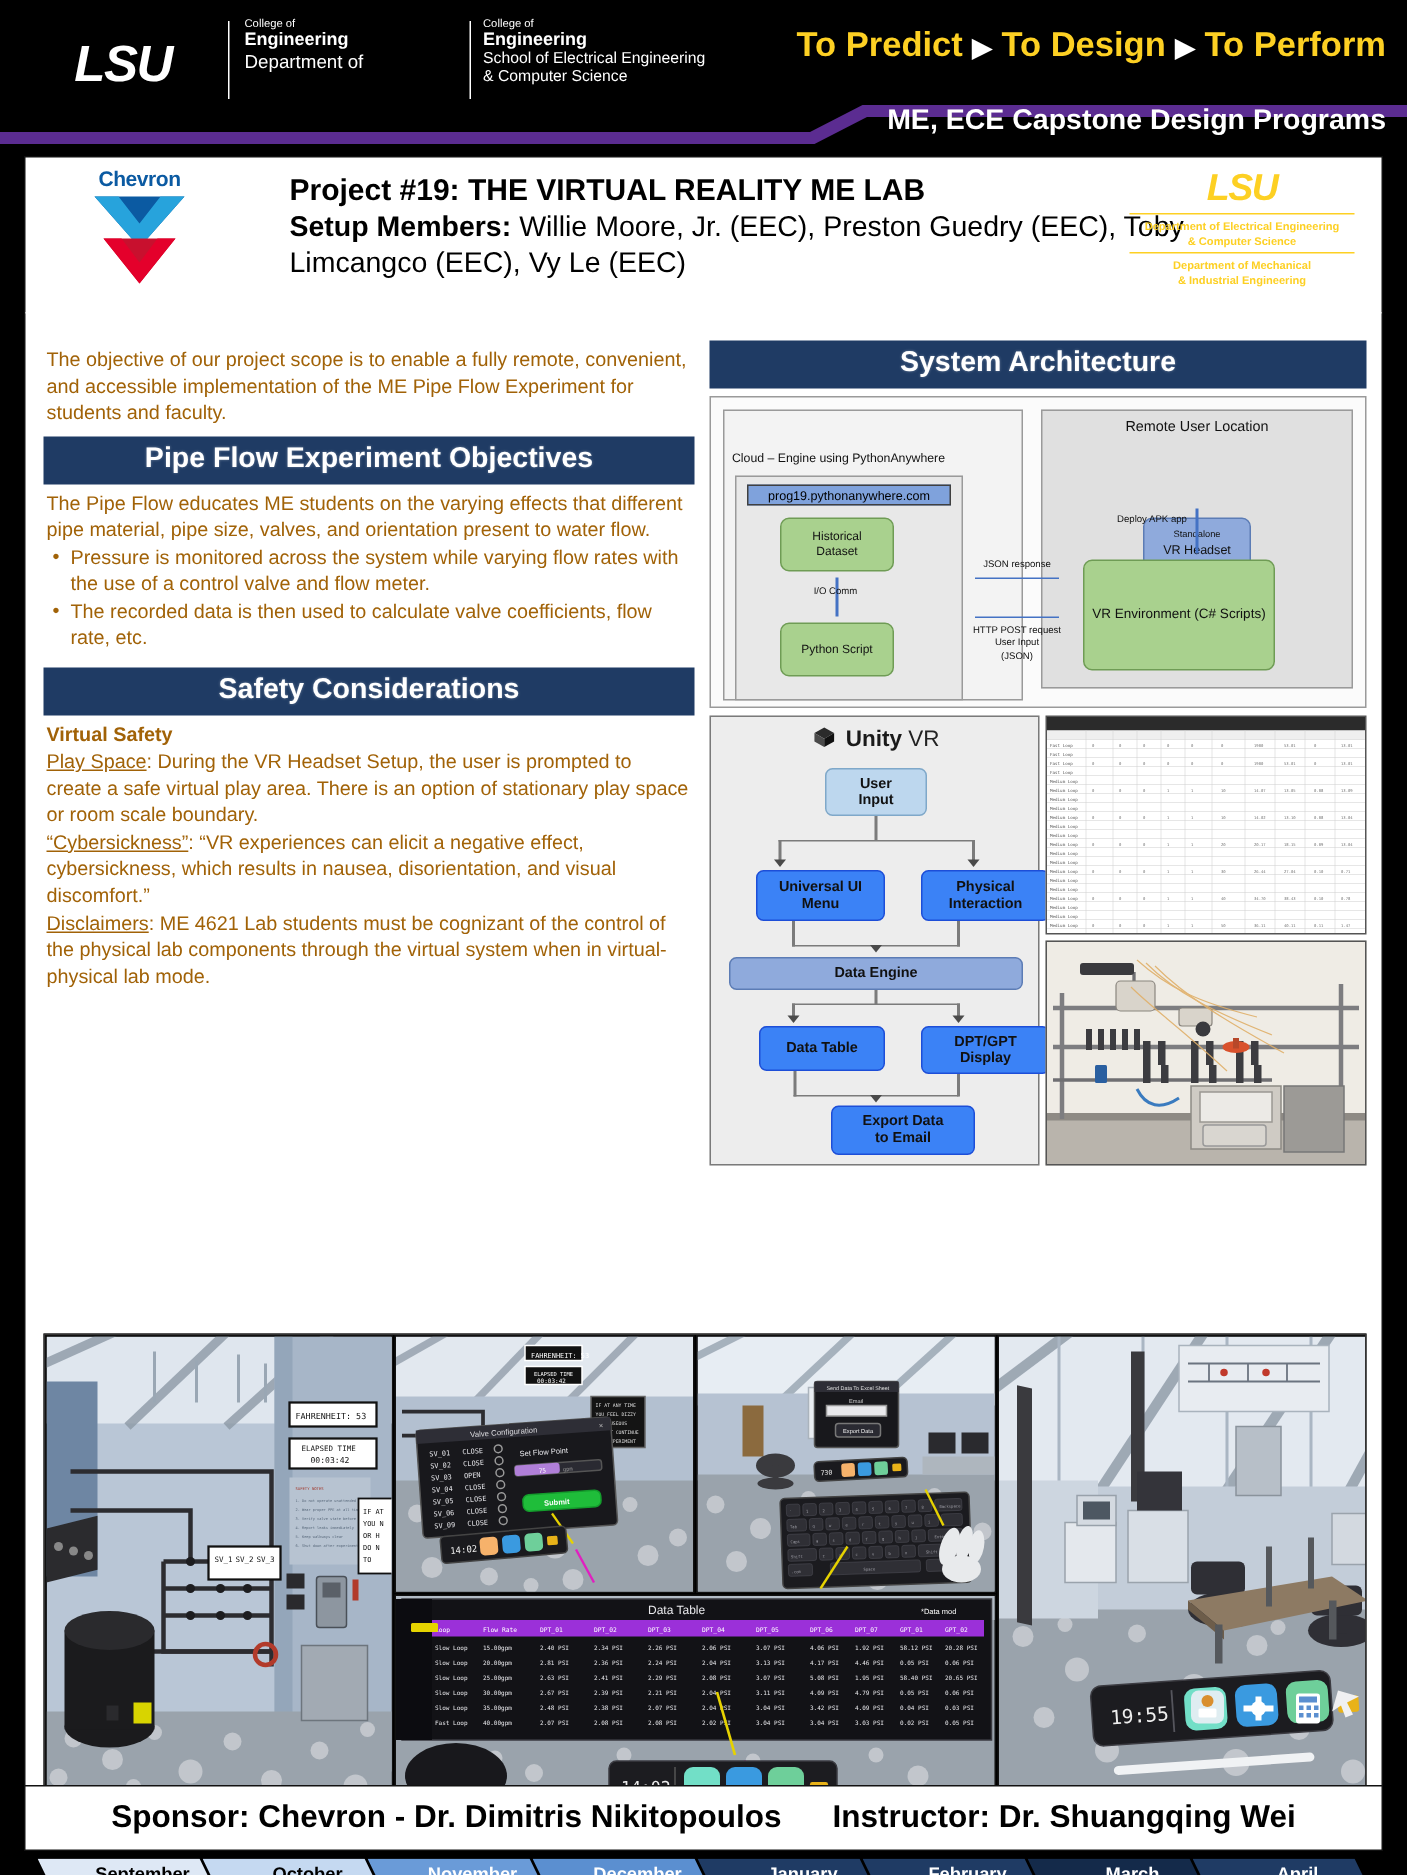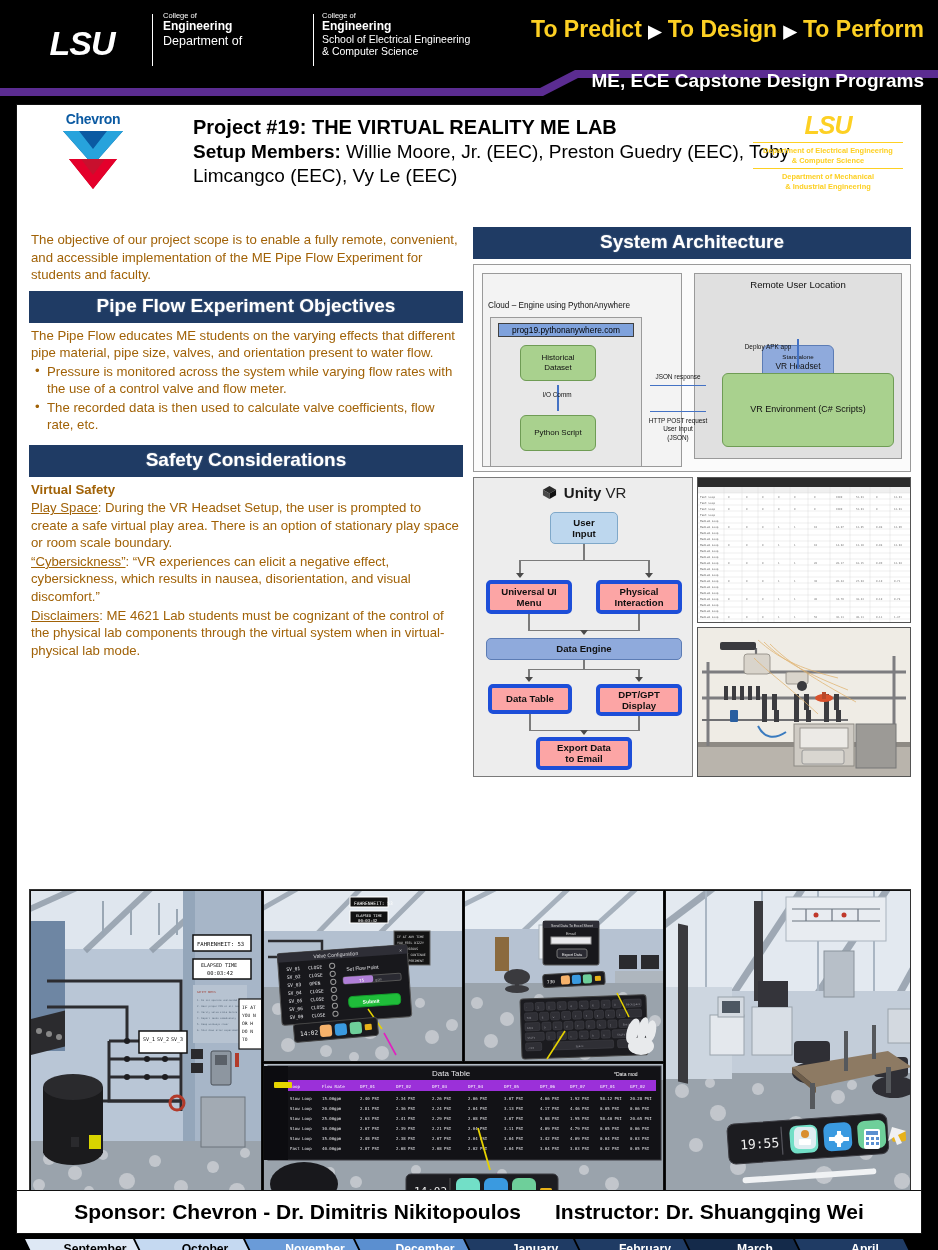--- a/index.html
+++ b/index.html
@@ -118,21 +118,21 @@
     font-size:15px; font-weight:bold; color:#1a1a1a;
   }
   .unity-hdr .lt { font-weight:normal; color:#222; }
   .ucube { display:inline-block; width:15px; height:15px; vertical-align:-2px; margin-right:3px; }
   .fnode {
     position:absolute; border-radius:5px; display:flex; align-items:center;
     justify-content:center; text-align:center; font-size:9.6px; font-weight:bold;
     color:#111; line-height:1.18;
   }
   .fn-blue  { background:#BDD7EE; border:1px solid #7fa8c9; }
-  .fn-green { background:#fca5a5; border:4px solid #1d4ed8; }
+  .fn-green { background:#3b82f6; border:1px solid #1d4ed8;margin-left:18px; }
   .fn-dblue { background:#8FAADC; border:1px solid #5c7cb5; }
   .fline { position:absolute; background:#7b7b7b; }
   .farrow {
     position:absolute; width:0; height:0;
     border-left:4px solid transparent; border-right:4px solid transparent;
     border-top:5px solid #4a4a4a;
   }
 
   
   .sheetimg {
@@ -292,21 +292,21 @@
         <div class="gbox" style="left:46px; top:150px; width:76px; height:36px;">Python Script</div>
 
         <div class="grayzone" style="left:220px; top:8px; width:208px; height:186px; background:#e0e0e0;"></div>
         <div class="cloudlbl" style="left:220px; top:14px; width:208px; text-align:center; font-size:9.6px;">Remote User Location</div>
         <div class="bbox" style="left:288px; top:36px; width:72px; height:34px; flex-direction:column;margin-top:44px;">
           <span style="font-size:6.2px;">Standalone</span>
           <span style="font-size:8.4px;">VR Headset</span>
         </div>
         <div class="arrline" style="left:323px; top:74px; width:1.5px; height:30px;"></div>
         <div class="arrlbl" style="left:268px; top:78px; width:52px;">Deploy APK app</div>
-        <div class="gbox" style="left:248px; top:108px; width:172px; height:74px; font-size:9px;">VR Environment (C# Scripts)</div>
+        <div class="gbox" style="left:248px; top:108px; width:128px; height:74px; font-size:9px;">VR Environment (C# Scripts)</div>
 
         <div class="arrline" style="left:176px; top:120px; width:56px; height:1.5px;"></div>
         <div class="arrlbl" style="left:172px; top:108px; width:64px;">JSON response</div>
         <div class="arrline" style="left:176px; top:146px; width:56px; height:1.5px;"></div>
         <div class="arrlbl" style="left:168px; top:152px; width:72px; white-space:pre-line;">HTTP POST request
 User Input
 (JSON)</div>
       </div>
 
       <div class="flowrow">

